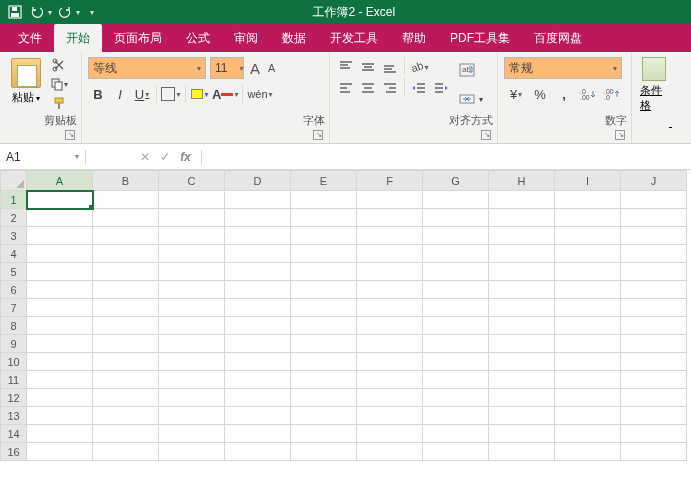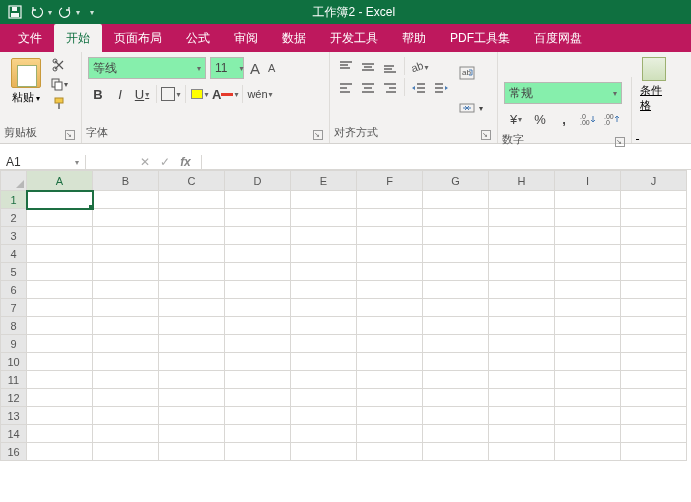--- a/index.html
+++ b/index.html
@@ -11,33 +11,33 @@
   .qat .drop { font-size: 8px; opacity: .8; margin-left: -2px; }
   .titlebar .title { position: absolute; left: 50%; transform: translateX(-40%); font-size: 12px; white-space: nowrap; }
 
   .tabs { background: #be185d; height: 28px; display: flex; align-items: flex-start; padding-left: 6px; gap: 0; }
   .tab { color: #fff; padding: 6px 12px 7px 12px; font-size: 12px; cursor: pointer; }
   .tab.active { background: #f3f2f1; color: #0f7040; border-radius: 2px 2px 0 0; }
 
   .ribbon { background: #f3f2f1; height: 92px; display: flex; border-bottom: 1px solid #d4d2cf; position: relative; }
   .group { border-right: 1px solid #dedcd9; display: flex; flex-direction: column; justify-content: space-between; padding: 2px 4px 1px 4px; }
   .group-body { flex: 1; display: flex; }
-  .group-label { text-align: left; font-size: 11px; color: #555; padding: 1px 0 2px 0; position: relative; }
+  .group-label { text-align: right; font-size: 11px; color: #555; padding: 1px 0 14px 0; position: relative; }
   .group-label .launcher { position: absolute; right: 2px; bottom: 2px; width: 10px; height: 10px; border: 1px solid #999; font-size: 7px; line-height: 8px; color: #666; }
 
   .paste-col { display: flex; flex-direction: column; align-items: center; justify-content: flex-start; width: 44px; padding-top: 4px; }
   .paste-ico { width: 30px; height: 30px; background: linear-gradient(#f9d48a,#e7b258); border: 1px solid #c99a3c; border-radius: 2px; position: relative; }
   .paste-ico::after { content:""; position:absolute; left:5px; top:6px; width:18px; height:20px; background:#fff; border:1px solid #9cb070; }
   .paste-lbl { font-size: 11px; margin-top: 2px; }
   .paste-lbl .car { font-size: 8px; margin-left: 2px; }
   .mini-col { display: flex; flex-direction: column; gap: 3px; padding: 3px 2px 0 2px; }
   .mini { width: 18px; height: 16px; display: flex; align-items: center; justify-content: center; font-size: 11px; color: #555; }
 
   .font-top { display: flex; align-items: center; gap: 4px; padding: 3px 2px; }
-  .combo { background: #86efac; border: 1px solid #b9b7b4; height: 22px; display: flex; align-items: center; padding: 0 4px; font-size: 12px; color: #444; gap: 8px; }
+  .combo { background: #fdba74; border: 1px solid #b9b7b4; height: 22px; display: flex; align-items: center; padding: 0 4px; font-size: 12px; color: #444; gap: 8px; }
   .combo .car { font-size: 8px; margin-left: 4px; color: #666; }
   .fsize { width: 34px; justify-content: space-between; }
   .aa { font-size: 13px; color: #555; padding: 0 2px; }
   .font-bot { display: flex; align-items: center; gap: 2px; padding: 2px 2px; }
   .btnico { min-width: 20px; height: 20px; display: flex; align-items: center; justify-content: center; color: #444; font-size: 13px; }
   .btnico .car { font-size: 8px; margin-left: 1px; color: #666; }
   .sep { width: 1px; height: 18px; background: #dedcd9; margin: 0 2px; }
   .border-ico { width: 14px; height: 14px; border: 1px solid #666; }
   .fill-ico { width: 12px; height: 10px; background: #ffff00; border: 1px solid #888; }
   .color-ico { position: relative; }
@@ -51,21 +51,21 @@
   .wrap-item .smallico { width:16px; height:16px; display:flex; align-items:center; justify-content:center; }
 
   .num-top { padding: 3px 2px; }
   .num-combo { width: 118px; justify-content: space-between; }
   .num-bot { display:flex; align-items:center; gap:0; padding: 2px 2px; }
   .num-bot .btnico { min-width: 24px; }
 
   .cond-col { display:flex; flex-direction:column; align-items:center; padding:3px 4px 0 4px; width:36px; }
   .cond-ico { width:24px; height:24px; background:linear-gradient(#e8f0df,#cfe0bb); border:1px solid #9cb070; }
 
-  .fbar { height: 26px; border-bottom: 1px solid #d9d7d4; display:flex; align-items:flex-end; background:#fff; }
+  .fbar { height: 26px; border-bottom: 1px solid #d9d7d4; display:flex; align-items:center; background:#fff; }
   .namebox { width: 86px; border-right: 1px solid #d9d7d4; display:flex; align-items:center; padding: 0 6px; font-size: 12px; color:#333; background:#fff; }
   .namebox .car { font-size:8px; margin-left:auto; color:#888; }
   .fbar-gap { width: 44px; border-right: 1px solid #d9d7d4; }
   .fbar-icons { display:flex; align-items:center; gap:10px; padding: 0 10px; color:#aaa; border-right:1px solid #d9d7d4; }
   .fbar-icons span { font-size:12px; }
   .fx { font-style: italic; font-weight: bold; color:#888; }
   .fbar-input { flex:1; }
 
   .sheet { position: relative; height: calc(502px - 24px - 28px - 92px - 26px); overflow:hidden; }
   table.grid { border-collapse: collapse; table-layout: fixed; }
@@ -299,21 +299,21 @@
                 <path d="M4 7 L7 7 M9 7 L12 7 M6 5 L8 7 L6 9 M10 5 L8 7 L10 9" stroke="#4a7db5" fill="none"></path>
               </svg>
             </span>
           <span class="car" style="font-size:8px;">▾</span>
         </div>
       </div>
     </div>
     <div class="group-label"><span>对齐方式</span><span class="launcher">↘</span></div>
   </div>
 
-  <div class="group" style="width:134px;margin-top:25px;">
+  <div class="group" style="width:134px;">
     <div class="group-body" style="flex-direction:column;">
       <div class="num-top">
         <div class="combo num-combo">
             <span>常规</span>
             <span class="car">▾</span>
           </div>
       </div>
       <div class="num-bot">
         <span class="btnico">
             <span>¥</span>

